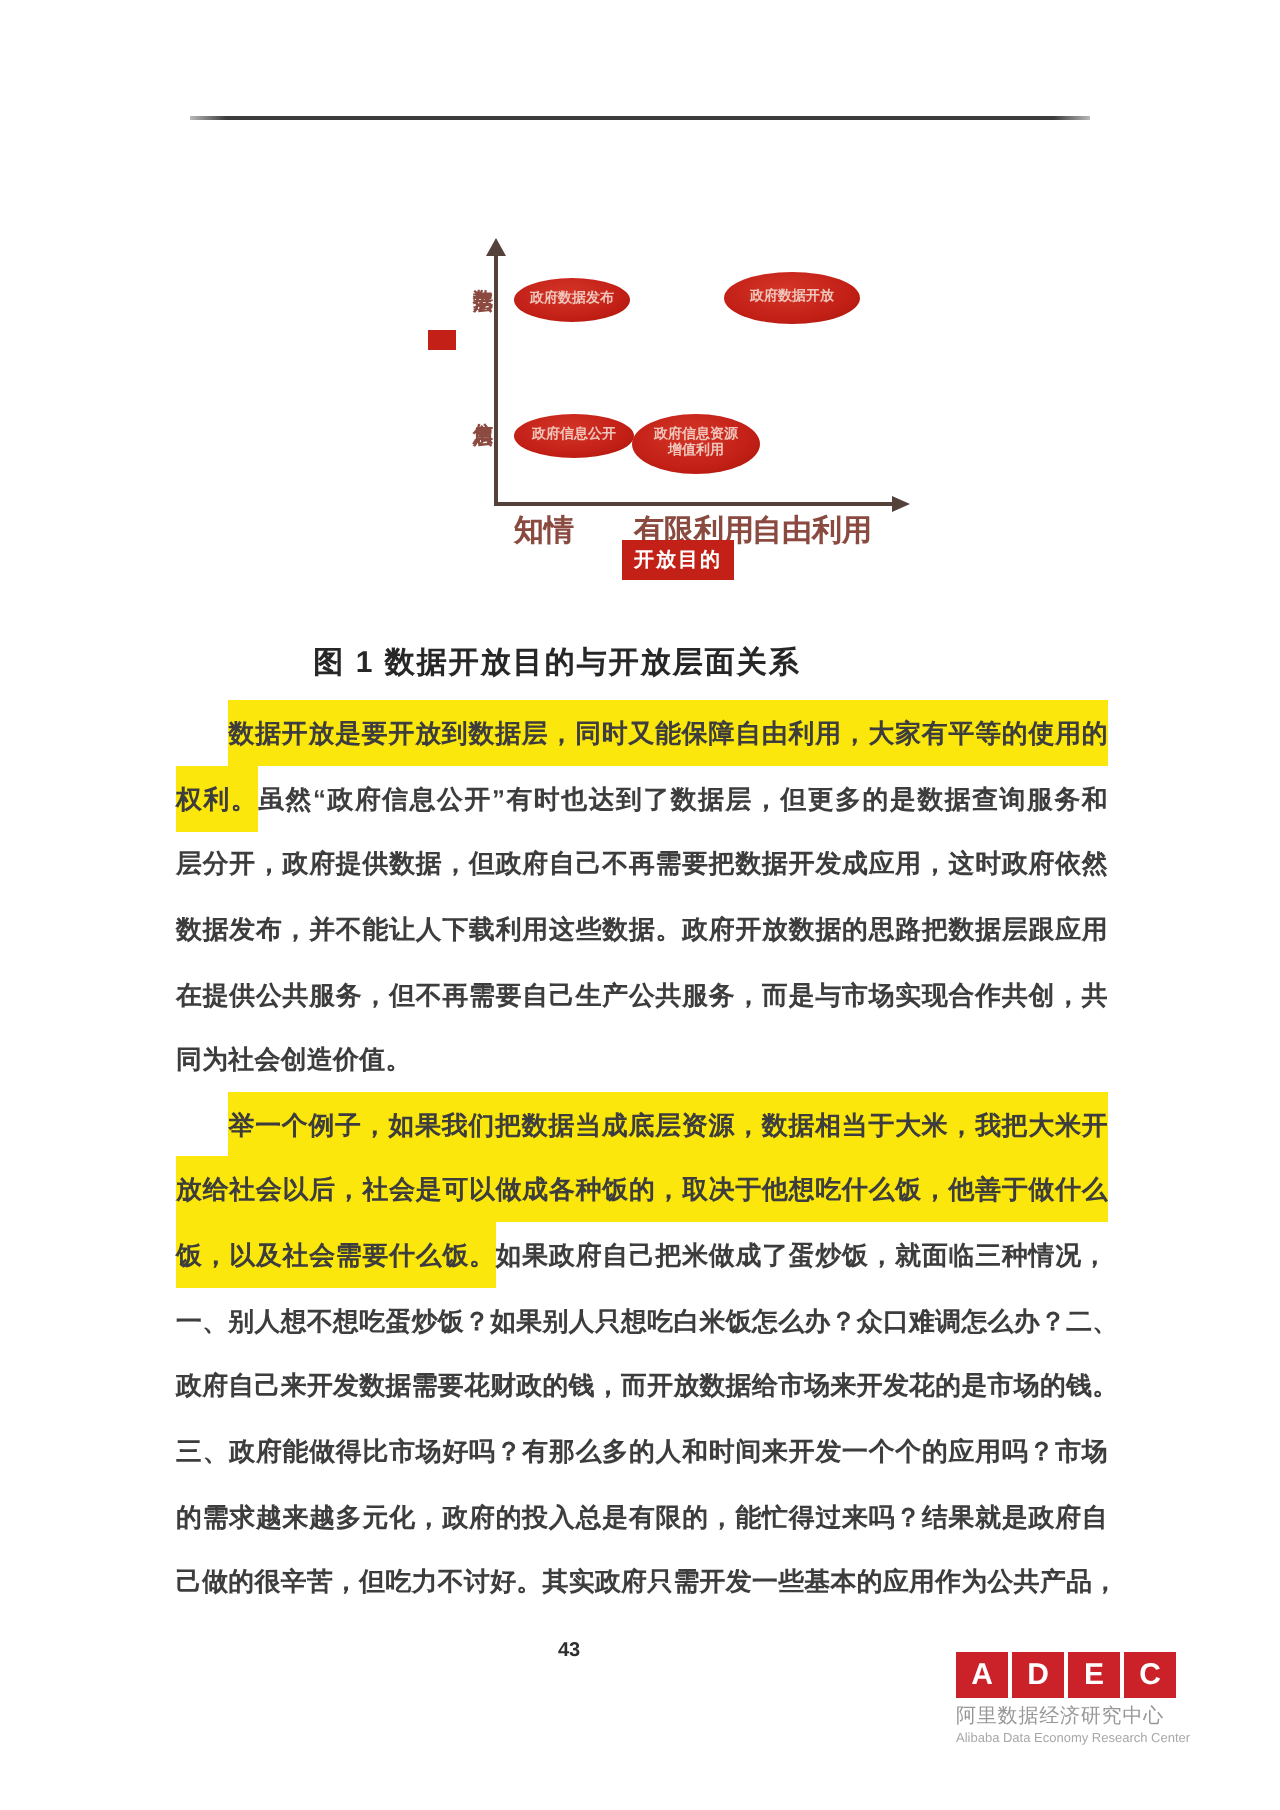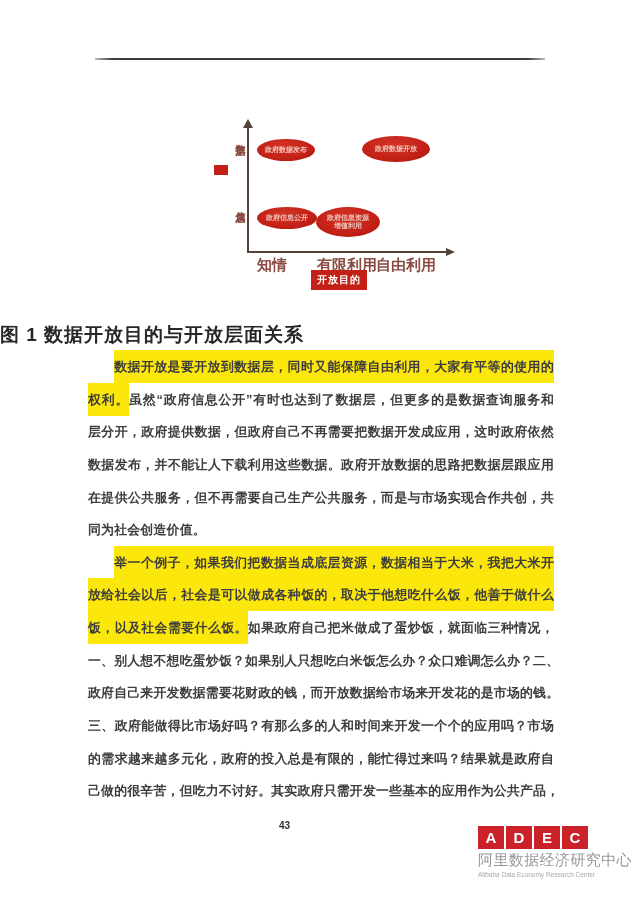--- a/index.html
+++ b/index.html
@@ -32,39 +32,39 @@
   .xt1{left:317px;}
   .xt2{left:376px;}
   .xlabel-box{position:absolute;left:311px;top:270px;background:var(--brand-red);color:#fff;
     font-size:10px;font-weight:bold;padding:3px 6px;letter-spacing:1px;}
   .oval{position:absolute;border-radius:50%;display:flex;flex-direction:column;
     align-items:center;justify-content:center;text-align:center;
     background:radial-gradient(ellipse at 45% 35%, #d43527 0%, var(--brand-red) 60%, #a81408 100%);
     color:#efc4ba;font-size:7px;line-height:8.5px;font-weight:600;letter-spacing:0;}
 
   
-  .caption{position:absolute;left:0;top:322px;width:557px;
-    color:#272727;font-size:19px;font-weight:bold;letter-spacing:1px;}
+  .caption{position:absolute;left:0;top:322px;width:557px;text-align:center;
+    color:#272727;font-size:15px;font-weight:bold;letter-spacing:1px;}
 
   
   .bodytext{position:absolute;left:88px;top:351px;width:466px;color:#3d3d3d;}
   .bline{height:32.65px;line-height:32.65px;font-size:12.9px;font-weight:600;
     white-space:nowrap;text-align:justify;text-align-last:justify;letter-spacing:0.2px;}
   .bline.lastline{text-align-last:left;}
   .bline .indent{display:inline-block;width:26px;}
   .bline .hl{background:var(--highlight);padding:9px 0;}
 
   
   .page-number{position:absolute;left:279px;top:820px;color:#2e2e2e;font-size:10px;font-weight:700;text-align:center;}
   .logo{position:absolute;left:478px;top:826px;width:118px;}
   .logo-blocks{display:flex;gap:2px;}
   .logo-block{width:26px;height:23px;background:var(--logo-red);color:#fff;
     display:flex;align-items:center;justify-content:center;
     font-size:15px;font-weight:bold;font-family:"Liberation Sans",sans-serif;}
-  .logo-cn{margin-top:2px;color:#979797;font-size:15px;letter-spacing:0.4px;white-space:nowrap;}
+  .logo-cn{margin-top:2px;color:#979797;font-size:10px;letter-spacing:0.4px;white-space:nowrap;}
   .logo-en{color:#a8a8a8;font-size:6.5px;white-space:nowrap;margin-top:1px;}
 </style>
 </head>
 <body>
 
 <div class="page">
 
   <div class="header-rule"></div>
 
   <div>

